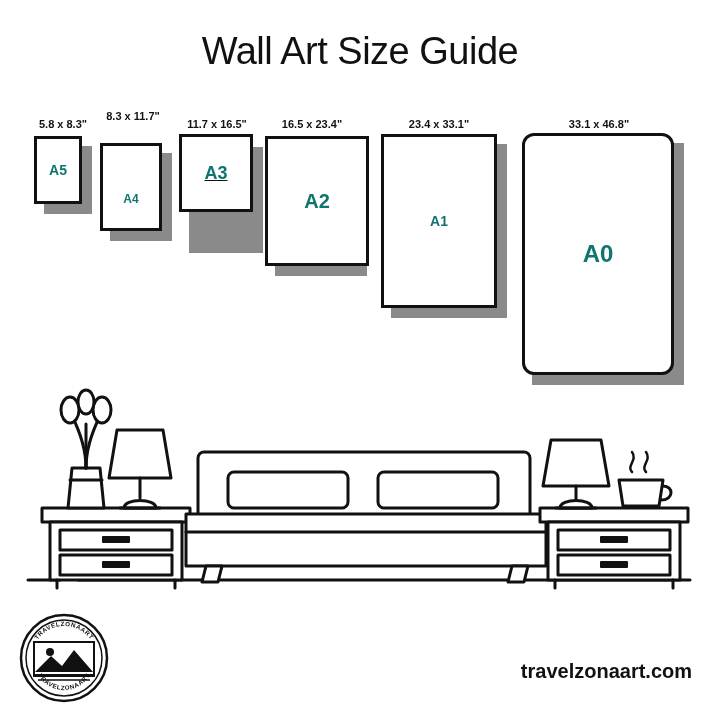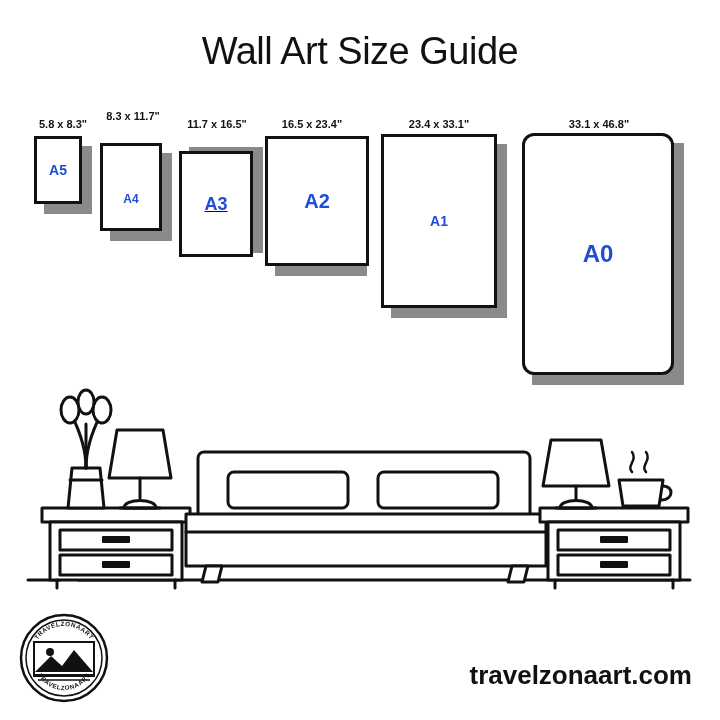--- a/index.html
+++ b/index.html
@@ -61,21 +61,21 @@
     position: absolute;
     background: #ffffff;
     border: 3px solid #111111;
     box-sizing: border-box;
     display: flex;
     align-items: center;
     justify-content: center;
   }
   .frame-name {
     font-weight: bold;
-    color: #1d4ed8;
+    color: #0f766e;
     line-height: 1;
     text-align: center;
   }
 
   
   #scene {
     position: absolute;
     left: 0;
     top: 380px;
     width: 720px;
@@ -88,21 +88,21 @@
     position: absolute;
     left: 18px;
     top: 612px;
     width: 92px;
     height: 92px;
   }
   #site {
     position: absolute;
     right: 28px;
     top: 660px;
-    font-size: 26px;
+    font-size: 20px;
     font-weight: bold;
     color: #111111;
     letter-spacing: 0px;
   }
   .logo-text-top, .logo-text-bottom {
     font-size: 6.2px;
     font-weight: bold;
     fill: #111111;
     letter-spacing: 0.6px;
   }
@@ -125,21 +125,21 @@
       <div class="frame-group">
         <div class="frame-label" style="left: 96px; top: 110px; width: 74px;">8.3 x 11.7"</div>
         <div class="frame-shadow" style="left: 110px; top: 153px; width: 62px; height: 88px;"></div>
         <div class="frame-box" style="left: 100px; top: 143px; width: 62px; height: 88px;">
           <span class="frame-name" style="font-size: 12px; margin-top: 24px;">A4</span>
         </div>
       </div>
       <div class="frame-group">
         <div class="frame-label" style="left: 172px; top: 118px; width: 90px;">11.7 x 16.5"</div>
         <div class="frame-shadow" style="left: 189px; top: 147px; width: 74px; height: 106px;"></div>
-        <div class="frame-box" style="left: 179px; top: 151px; width: 74px; height: 106px; text-decoration: underline;">
+        <div class="frame-box" style="left: 179px; top: 134px; width: 74px; height: 78px; text-decoration: underline;">
           <span class="frame-name" style="font-size: 18px;">A3</span>
         </div>
       </div>
       <div class="frame-group">
         <div class="frame-label" style="left: 265px; top: 118px; width: 94px;">16.5 x 23.4"</div>
         <div class="frame-shadow" style="left: 275px; top: 146px; width: 92px; height: 130px;"></div>
         <div class="frame-box" style="left: 265px; top: 136px; width: 104px; height: 130px;">
           <span class="frame-name" style="font-size: 20px;">A2</span>
         </div>
       </div>

